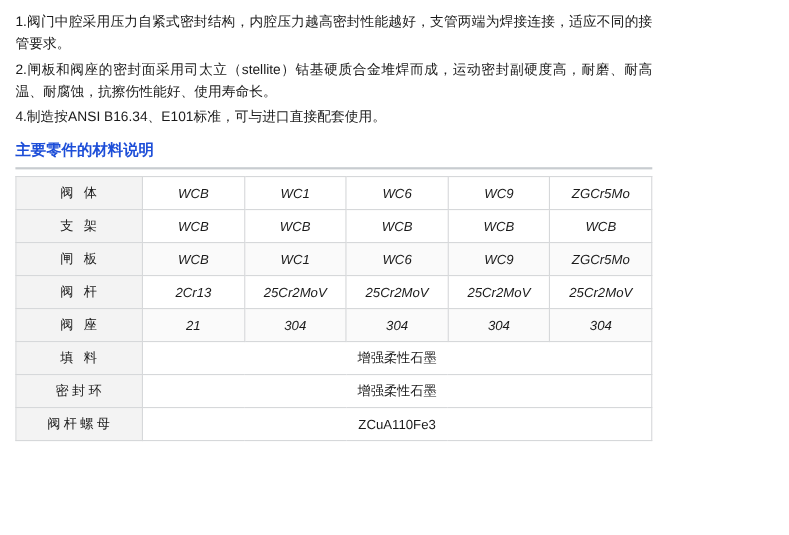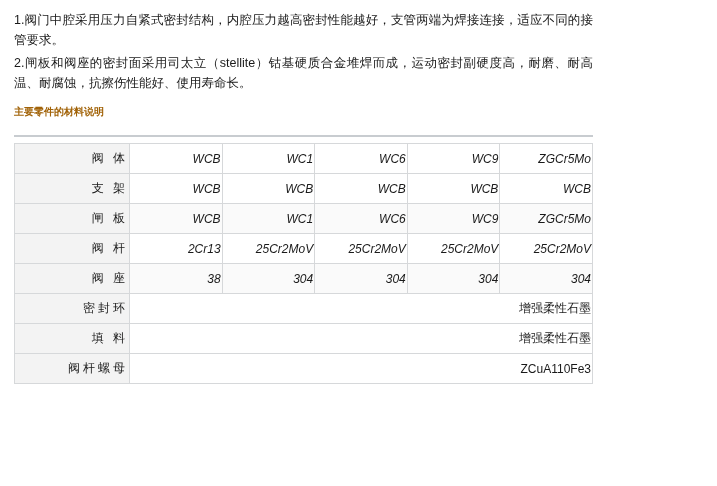--- a/index.html
+++ b/index.html
@@ -26,37 +26,37 @@
     line-height: 20px;
     color: #1a1a1a;
   }
   .intro p {
     margin: 0 0 3px 0;
     text-align: justify;
   }
   .section-title {
     margin-top: 12px;
     margin-bottom: 6px;
-    font-size: 10px;
+    font-size: 14px;
     font-weight: bold;
-    color: #a16207;
+    color: #1d4ed8;
     border-bottom: 2px solid #c8ccd0;
-    padding-bottom: 16px;
+    padding-bottom: 6px;
   }
   table.spec {
     width: 100%;
     border-collapse: collapse;
     table-layout: fixed;
     margin-top: 6px;
     font-size: 12px;
   }
   table.spec td {
     border: 1px solid #d6d8da;
     height: 27px;
-    text-align: right;
+    text-align: center;
     vertical-align: middle;
     color: #1a1a1a;
   }
   table.spec td.label {
     background: #f3f3f3;
     width: 110px;
     letter-spacing: 3px;
     padding-left: 3px;
   }
   table.spec td.val {
@@ -71,20 +71,21 @@
   }
 </style>
 </head>
 <body>
 
 <div class="page">
 
   <div class="intro">
     <p>1.阀门中腔采用压力自紧式密封结构，内腔压力越高密封性能越好，支管两端为焊接连接，适应不同的接管要求。</p>
     <p>2.闸板和阀座的密封面采用司太立（stellite）钴基硬质合金堆焊而成，运动密封副硬度高，耐磨、耐高温、耐腐蚀，抗擦伤性能好、使用寿命长。</p>
+    <p>4.制造按ANSI B16.34、E101标准，可与进口直接配套使用。</p>
   </div>
 
   <div class="section-title">主要零件的材料说明</div>
 
   <table class="spec">
     <tbody>
       <tr>
         <td class="label">阀  体</td>
         <td class="val">WCB</td>
         <td class="val">WC1</td>
@@ -111,32 +112,32 @@
       <tr>
         <td class="label">阀  杆</td>
         <td class="val">2Cr13</td>
         <td class="val">25Cr2MoV</td>
         <td class="val">25Cr2MoV</td>
         <td class="val">25Cr2MoV</td>
         <td class="val">25Cr2MoV</td>
       </tr>
       <tr class="alt">
         <td class="label">阀  座</td>
-        <td class="val">38</td>
+        <td class="val">21</td>
         <td class="val">304</td>
         <td class="val">304</td>
         <td class="val">304</td>
         <td class="val">304</td>
       </tr>
       <tr>
-        <td class="label">密封环</td>
+        <td class="label">填  料</td>
         <td class="span" colspan="5">增强柔性石墨</td>
       </tr>
       <tr>
-        <td class="label">填  料</td>
+        <td class="label">密封环</td>
         <td class="span" colspan="5">增强柔性石墨</td>
       </tr>
       <tr>
         <td class="label">阀杆螺母</td>
         <td class="span" colspan="5">ZCuA110Fe3</td>
       </tr>
     </tbody>
   </table>
 
 </div>

